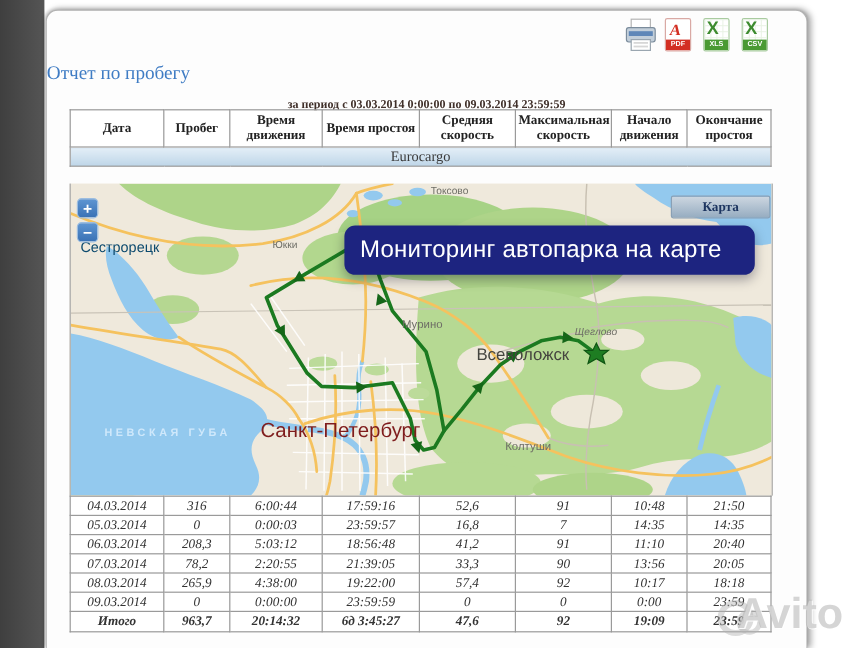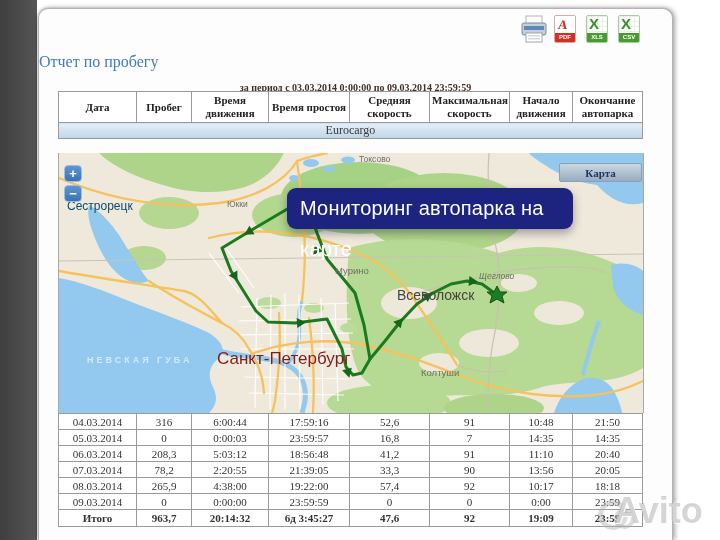--- a/index.html
+++ b/index.html
@@ -35,36 +35,36 @@
        font-size:11px;color:#333;}
   table.rep td,table.rep th{border:1px solid #9a9a9a;text-align:center;vertical-align:middle;
        padding:0 2px;overflow:hidden;white-space:nowrap;background:#fff;}
   table.rep th{font-weight:bold;white-space:normal;line-height:1.15;color:#222;}
   table.top-t{top:82px;}
   table.top-t th{height:30px;}
   .group-row td{height:14px;font-size:12px;color:#3a3a3a;
        background:linear-gradient(#e3eef7,#bed6e8) !important;}
   .data-row td{height:13px;}
   table.bot-t{top:404px;}
-  table.bot-t td{height:15px;}
+  table.bot-t td{height:15px;font-style:italic;}
   tr.total-row td{font-weight:bold;height:16px;}
   
   .map{position:absolute;left:19px;top:144px;width:584px;height:260px;background:#efe9dc;
        border-left:1px solid #a8a8a8;border-right:1px solid #a8a8a8;overflow:hidden;cursor:grab;}
   .map svg{position:absolute;left:0;top:0;}
   .map-label{position:absolute;font-family:"Liberation Sans",sans-serif;color:#6e6e66;
        white-space:nowrap;pointer-events:none;}
   .zoom-ctrl{position:absolute;left:5px;top:12px;width:18px;}
   .zbtn{width:18px;height:17px;margin-bottom:3px;border-radius:4px;border:1px solid #9cbde0;
        background:linear-gradient(#5e95d2,#3a72b5);color:#fff;font-family:"Liberation Sans",sans-serif;
        font-weight:bold;font-size:13px;line-height:16px;text-align:center;cursor:pointer;box-sizing:border-box;}
   .layer-btn{position:absolute;left:500px;top:10px;width:83px;height:19px;border-radius:2px;
        border:1px solid #8aa0b5;background:linear-gradient(#ccd6e0,#97adc1);color:#1d3560;
        font-size:11px;font-weight:bold;text-align:center;line-height:18px;cursor:pointer;box-sizing:border-box;}
-  .banner{position:absolute;left:228px;top:35px;width:286px;height:41px;border-radius:9px;
+  .banner{position:absolute;left:228px;top:35px;width:342px;height:41px;border-radius:9px;
        background:#1d2480;color:#fff;font-family:"Liberation Sans",sans-serif;font-size:20px;
        line-height:41px;padding-left:13px;box-sizing:border-box;letter-spacing:.2px;
        box-shadow:0 4px 10px rgba(0,0,30,.35);}
   
   .watermark{position:absolute;left:598px;top:488px;width:130px;height:50px;pointer-events:none;
        font-family:"Liberation Sans",sans-serif;}
   .wm-text{position:absolute;left:16px;top:2px;font-size:36px;font-weight:bold;
        color:rgba(178,178,178,.55);text-shadow:1px 1px 0 rgba(255,255,255,.9);}
   .wm-c1,.wm-c2{position:absolute;border:5px solid rgba(178,178,178,.45);border-radius:50%;}
   .wm-c1{left:0;top:12px;width:20px;height:20px;}
@@ -126,21 +126,21 @@
       </colgroup>
     <tbody>
         <tr>
       <th>Дата</th>
       <th>Пробег</th>
       <th>Время движения</th>
       <th>Время простоя</th>
       <th>Средняя скорость</th>
       <th>Максимальная скорость</th>
       <th>Начало движения</th>
-      <th>Окончание автопарка</th>
+      <th>Окончание простоя</th>
     </tr>
     <tr class="group-row">
       <td colspan="8">Eurocargo</td>
     </tr>
   </tbody>
     </table>
 
   <div class="map">
     <svg width="584" height="260" viewBox="0 0 584 260">
 

